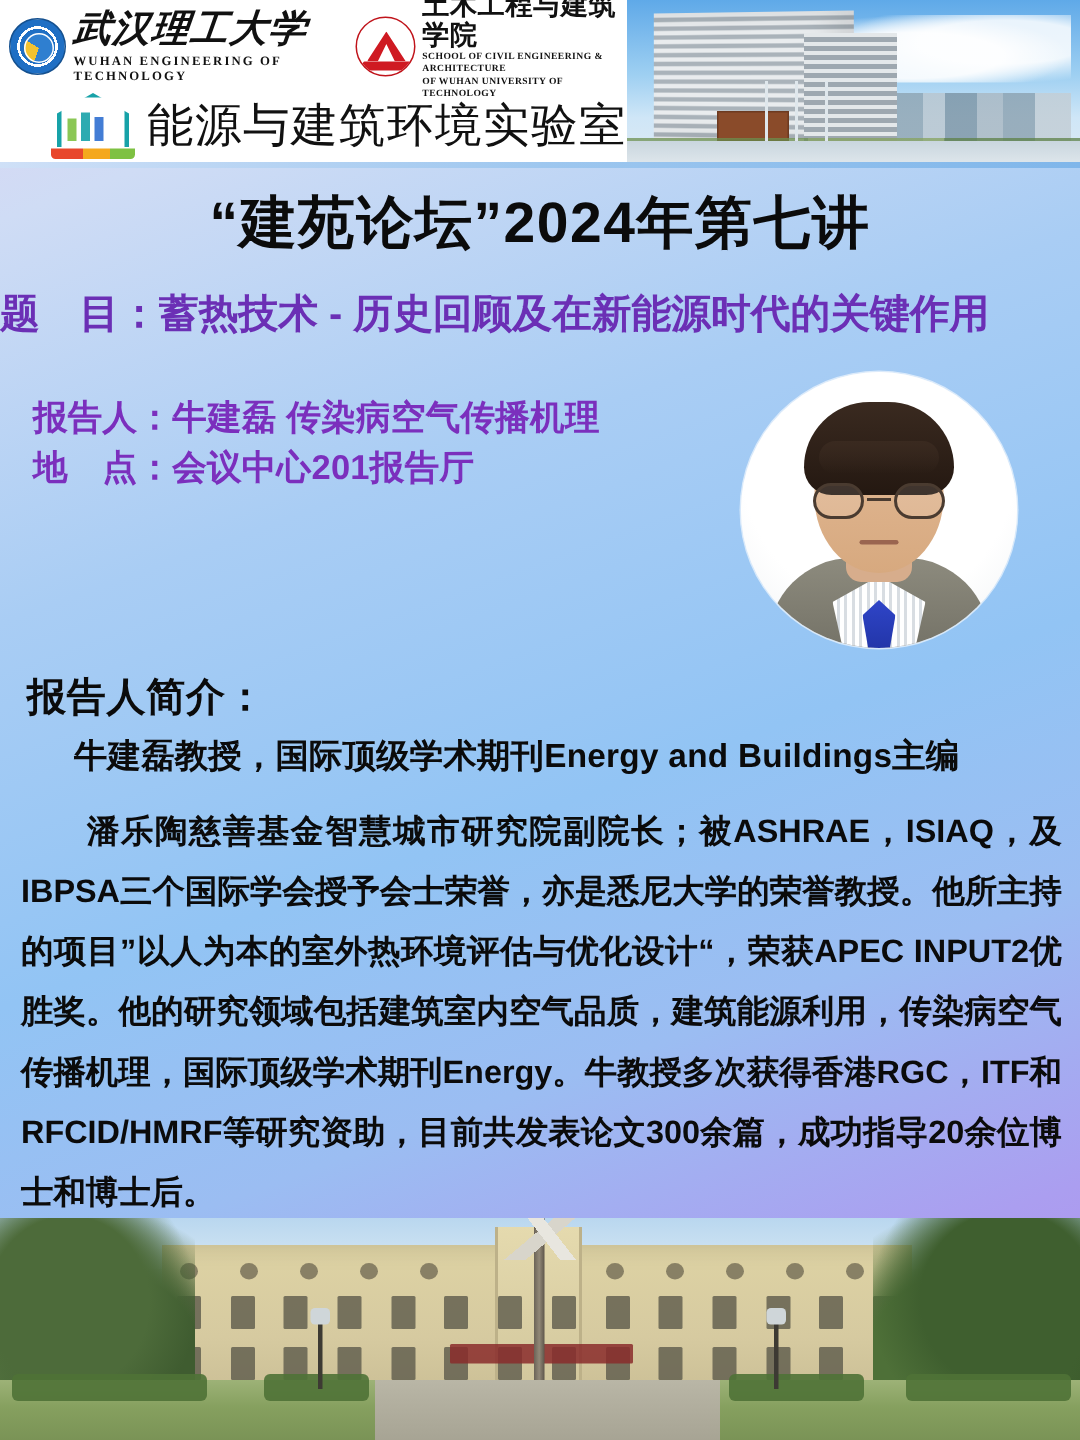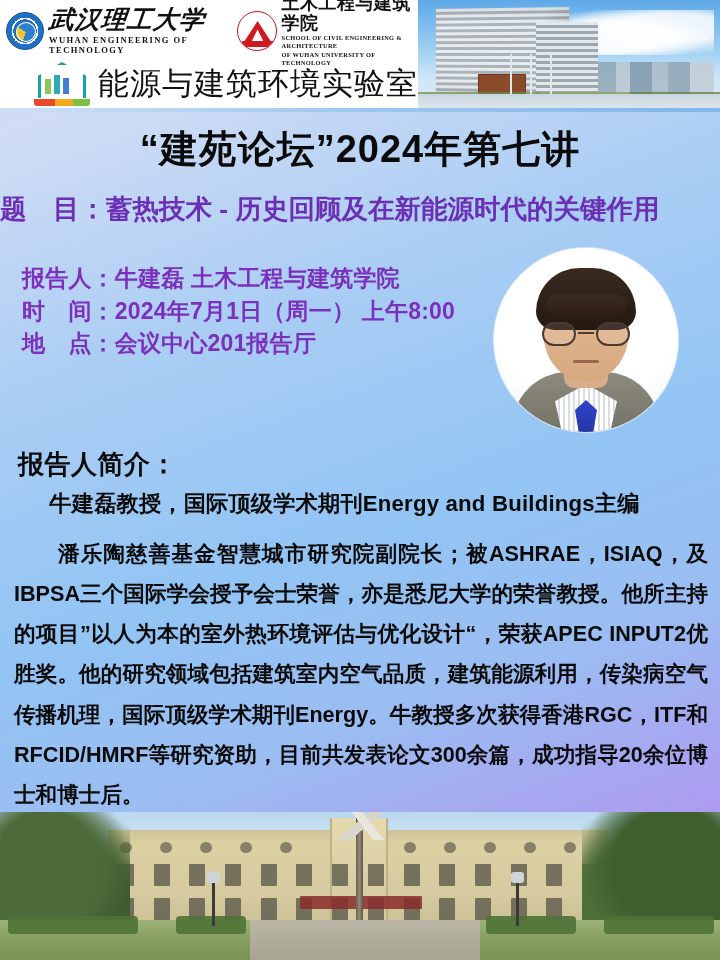--- a/index.html
+++ b/index.html
@@ -425,22 +425,21 @@
       <div class="hp-pole" style="left:112px;"></div>
       <div class="hp-pole" style="left:132px;"></div>
     </div>
   </div>
   <div class="hdr-rule"></div>
 
   <div class="title-main">“建苑论坛”2024年第七讲</div>
   <div class="title-sub">题　目：蓄热技术 - 历史回顾及在新能源时代的关键作用</div>
 
   <div class="meta">
-    <div class="meta-line">报告人：牛建磊  土木工程与建筑学院</div>
-    <div class="meta-line">时　间：2024年7月1日（周一） 上午8:00</div>
+    <div class="meta-line">报告人：牛建磊  传染病空气传播机理</div>
     <div class="meta-line">地　点：会议中心201报告厅</div>
   </div>
 
   <div class="portrait">
     <div class="pt-bg"></div>
     <div class="pt-shoulders"></div>
     <div class="pt-shirt"></div>
     <div class="pt-tie"></div>
     <div class="pt-neck"></div>
     <div class="pt-face"></div>

